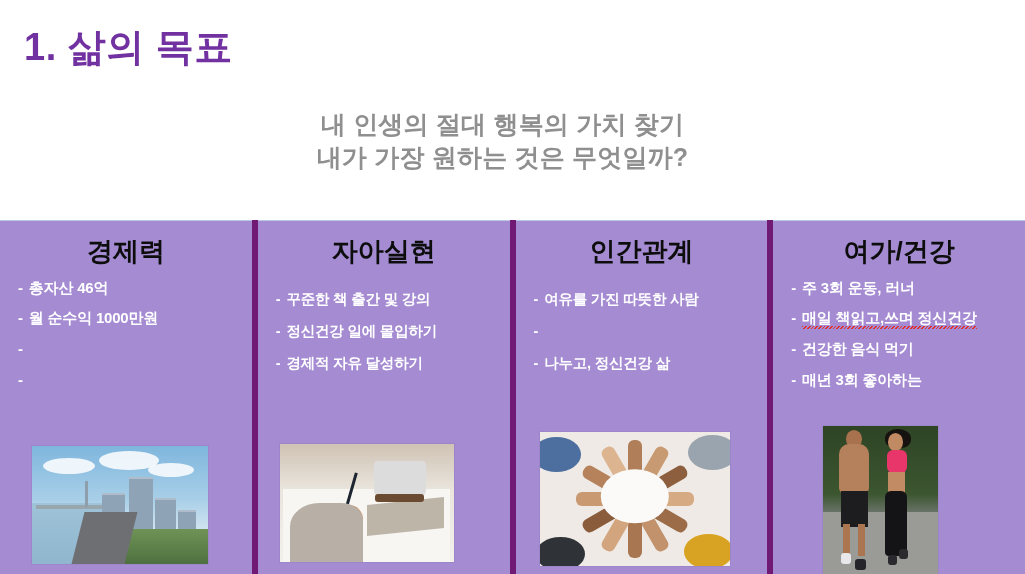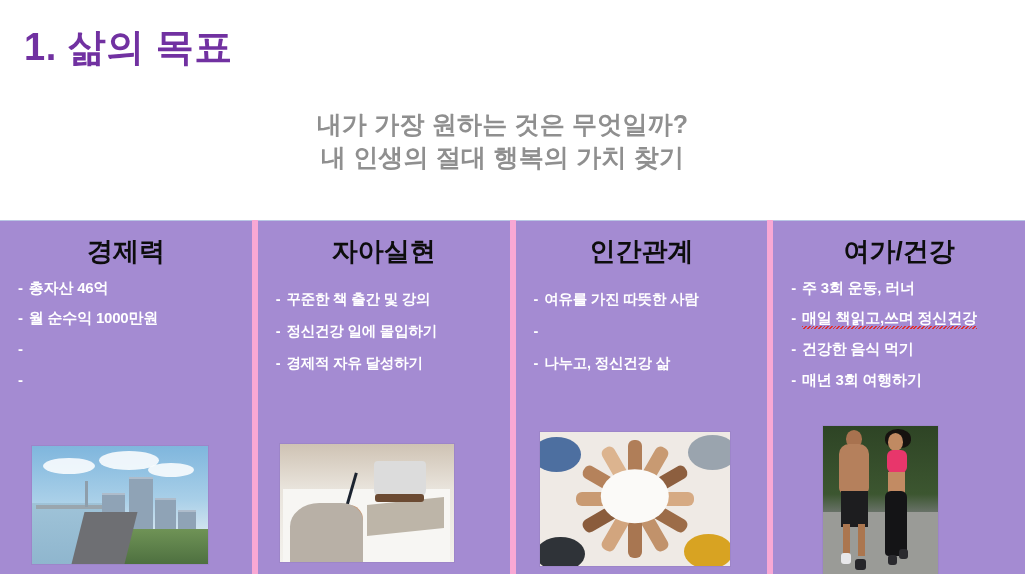--- a/index.html
+++ b/index.html
@@ -52,21 +52,21 @@
 
   
   .columns {
     position: absolute;
     left: 0;
     top: 220px;
     width: 1025px;
     height: 354px;
     display: flex;
     gap: 6px;
-    background: #f9a8d4;
+    background: #701a75;
   }
 
   .column {
     position: relative;
     flex: 1 1 0;
     background: #a48bd2;
     border-top: 1px solid #b9c6e4;
     display: flex;
     flex-direction: column;
     align-items: center;
@@ -213,22 +213,22 @@
   .pd-shoe { position: absolute; background: #e8e8ea; border-radius: 3px; }
 </style>
 </head>
 <body>
 
 <div class="slide">
 
   <div class="slide-title">1. 삶의 목표</div>
 
   <div class="subtitle-block">
+    <div class="subtitle-line">내 인생의 절대 행복의 가치 찾기</div>
     <div class="subtitle-line">내가 가장 원하는 것은 무엇일까?</div>
-    <div class="subtitle-line">내 인생의 절대 행복의 가치 찾기</div>
   </div>
 
   <div class="columns">
 
     <div class="column col-a">
       <div class="col-header">경제력</div>
       <ul class="bullet-list">
         <li class="bullet">
           <span class="dash">-</span>
           <span class="btext">총자산 46억</span>
@@ -336,21 +336,21 @@
         <li class="bullet">
           <span class="dash">-</span>
           <span class="btext misspell">매일 책읽고,쓰며 정신건강</span>
         </li>
         <li class="bullet">
           <span class="dash">-</span>
           <span class="btext">건강한 음식 먹기</span>
         </li>
         <li class="bullet">
           <span class="dash">-</span>
-          <span class="btext"> 매년 3회 여행하기</span>
+          <span class="btext"> 매년 3회 좋아하는</span>
         </li>
       </ul>
       <div class="photo photo-d">
         <div class="pd-bg"></div>
         <div class="pd-path"></div>
         <div class="pd-man-head"></div>
         <div class="pd-man-torso"></div>
         <div class="pd-man-shorts"></div>
         <div class="pd-man-leg" style="left:17%;"></div>
         <div class="pd-man-leg" style="left:30%;"></div>

